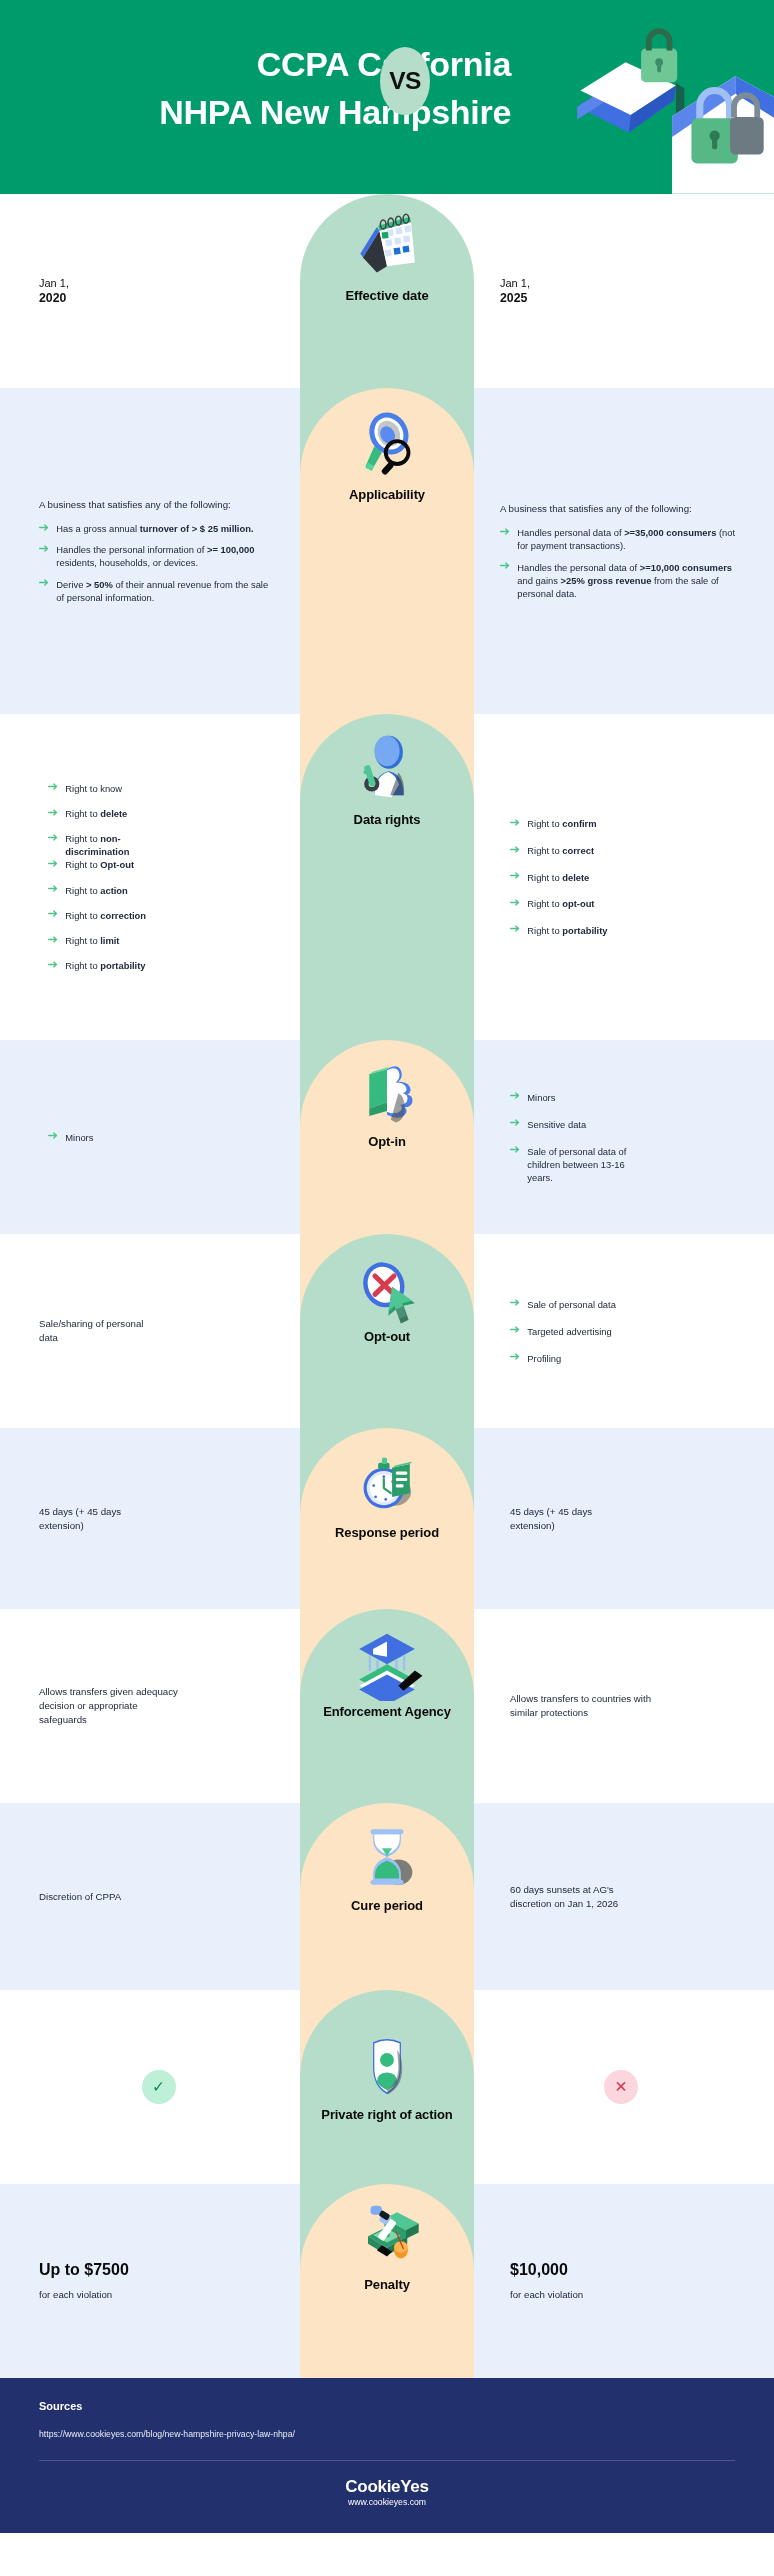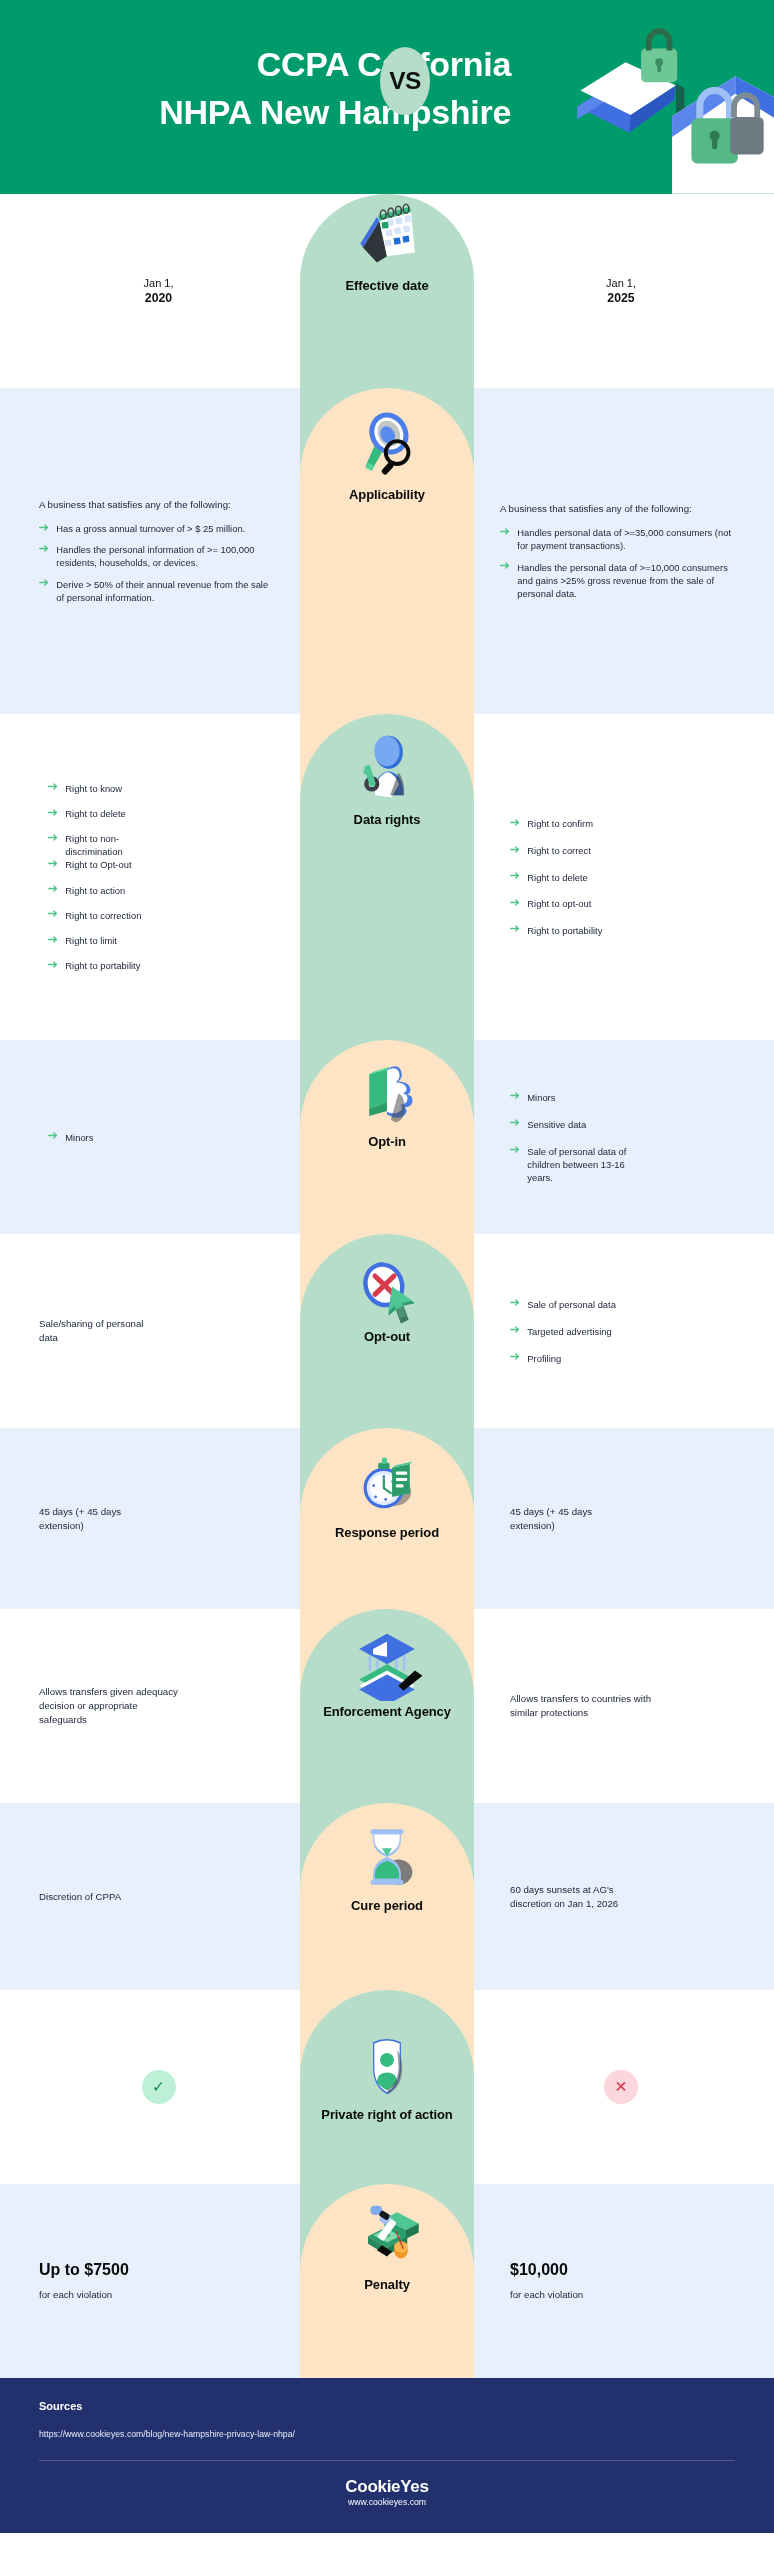--- a/index.html
+++ b/index.html
@@ -103,21 +103,21 @@
   .row:first-of-type .pill-bg { background: transparent; }
 
   .center-inner {
     position: relative;
     z-index: 3;
     display: flex;
     flex-direction: column;
     align-items: center;
     justify-content: flex-start;
     height: 100%;
-    padding-top: 4px;
+    padding-top: 14px;
   }
   .center-icon {
     width: 76px;
     height: 76px;
     margin-bottom: 3.9px;
     display: block;
   }
   .center-label {
     font-size: 13px;
     font-weight: 700;
@@ -151,27 +151,26 @@
   .bullet:last-child { margin-bottom: 0; }
   .arrow {
     flex: 0 0 auto;
     width: 10.3px;
     height: 13px;
     display: inline-block;
     position: relative;
     top: 0.6px;
   }
   .arrow svg { display: block; }
-  b { font-weight: 400; }
+  b { font-weight: 700; }
 
   .date-text {
     font-size: 11px;
     line-height: 15.5px;
     color: #111;
-    text-align: center;
   }
   .date-text .yr { font-weight: 700; font-size: 12.3px; display: block; }
 
   .penalty-amt {
     font-size: 16px;
     font-weight: 700;
     color: #0a0a0a;
     line-height: 20.7px;
   }
   .penalty-sub {

